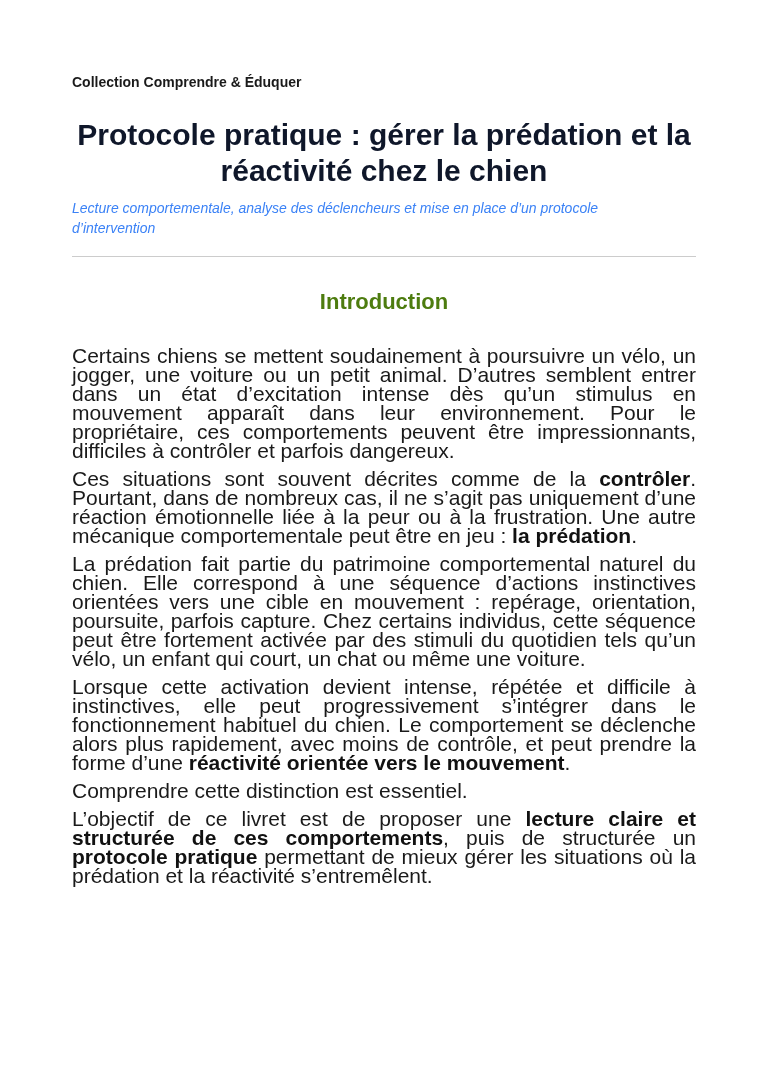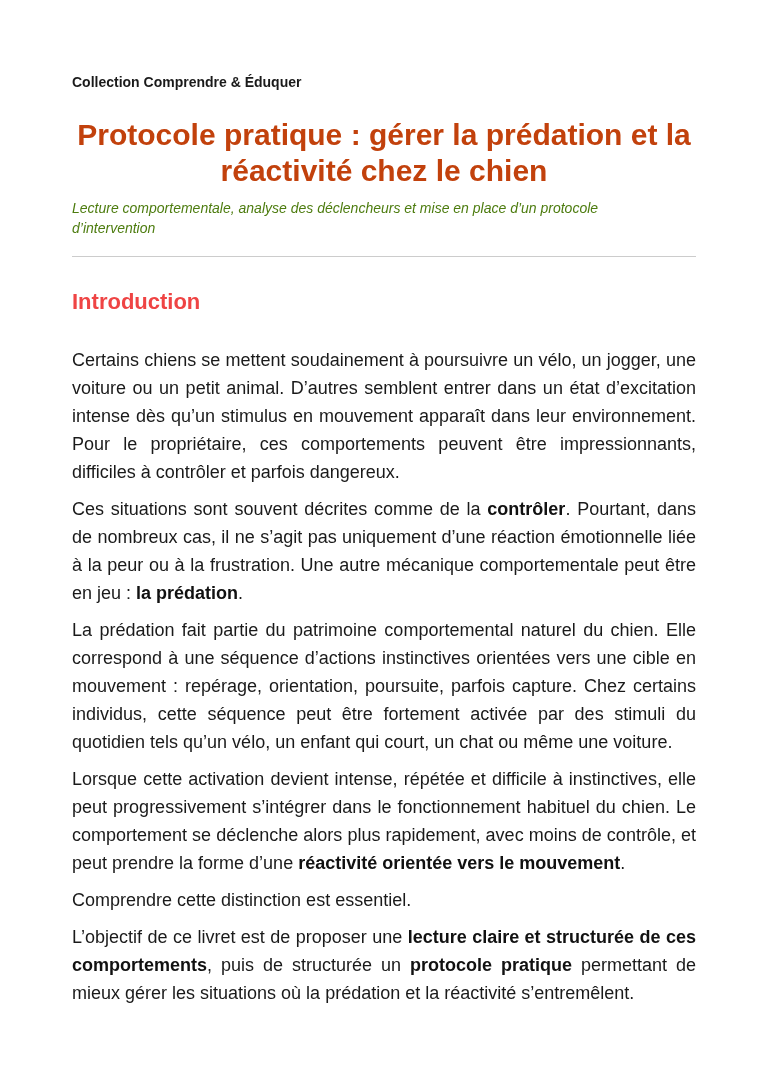--- a/index.html
+++ b/index.html
@@ -34,65 +34,65 @@
     .title {
       position: absolute;
       top: 117px;
       left: 0;
       width: 624px;
       margin: 0;
       text-align: center;
       font-size: 30px;
       font-weight: bold;
       line-height: 36px;
-      color: #c2410c;
+      color: #0f172a;
     }
     .subtitle {
       position: absolute;
       top: 198px;
       left: 0;
       width: 600px;
       margin: 0;
       font-size: 14px;
       font-style: italic;
       line-height: 20px;
-      color: #4d7c0f;
+      color: #3b82f6;
     }
     .divider {
       position: absolute;
       top: 256px;
       left: 0;
       width: 624px;
       height: 0;
       border: 0;
       border-top: 1px solid #cccccc;
       margin: 0;
     }
     .section-title {
       position: absolute;
       top: 288px;
       left: 0;
       width: 624px;
       margin: 0;
-      text-align: left;
+      text-align: center;
       font-size: 22px;
       font-weight: bold;
       line-height: 28px;
-      color: #ef4444;
+      color: #4d7c0f;
     }
     .body-text {
       position: absolute;
       top: 346px;
       left: 0;
       width: 624px;
     }
     .body-text p {
       margin: 0 0 9px 0;
-      font-size: 18px;
-      line-height: 28px;
+      font-size: 21px;
+      line-height: 19px;
       text-align: justify;
       color: #1a1a1a;
     }
     .body-text p.no-justify {
       text-align: left;
     }
     .body-text b {
       font-weight: bold;
       color: #111111;
     }

